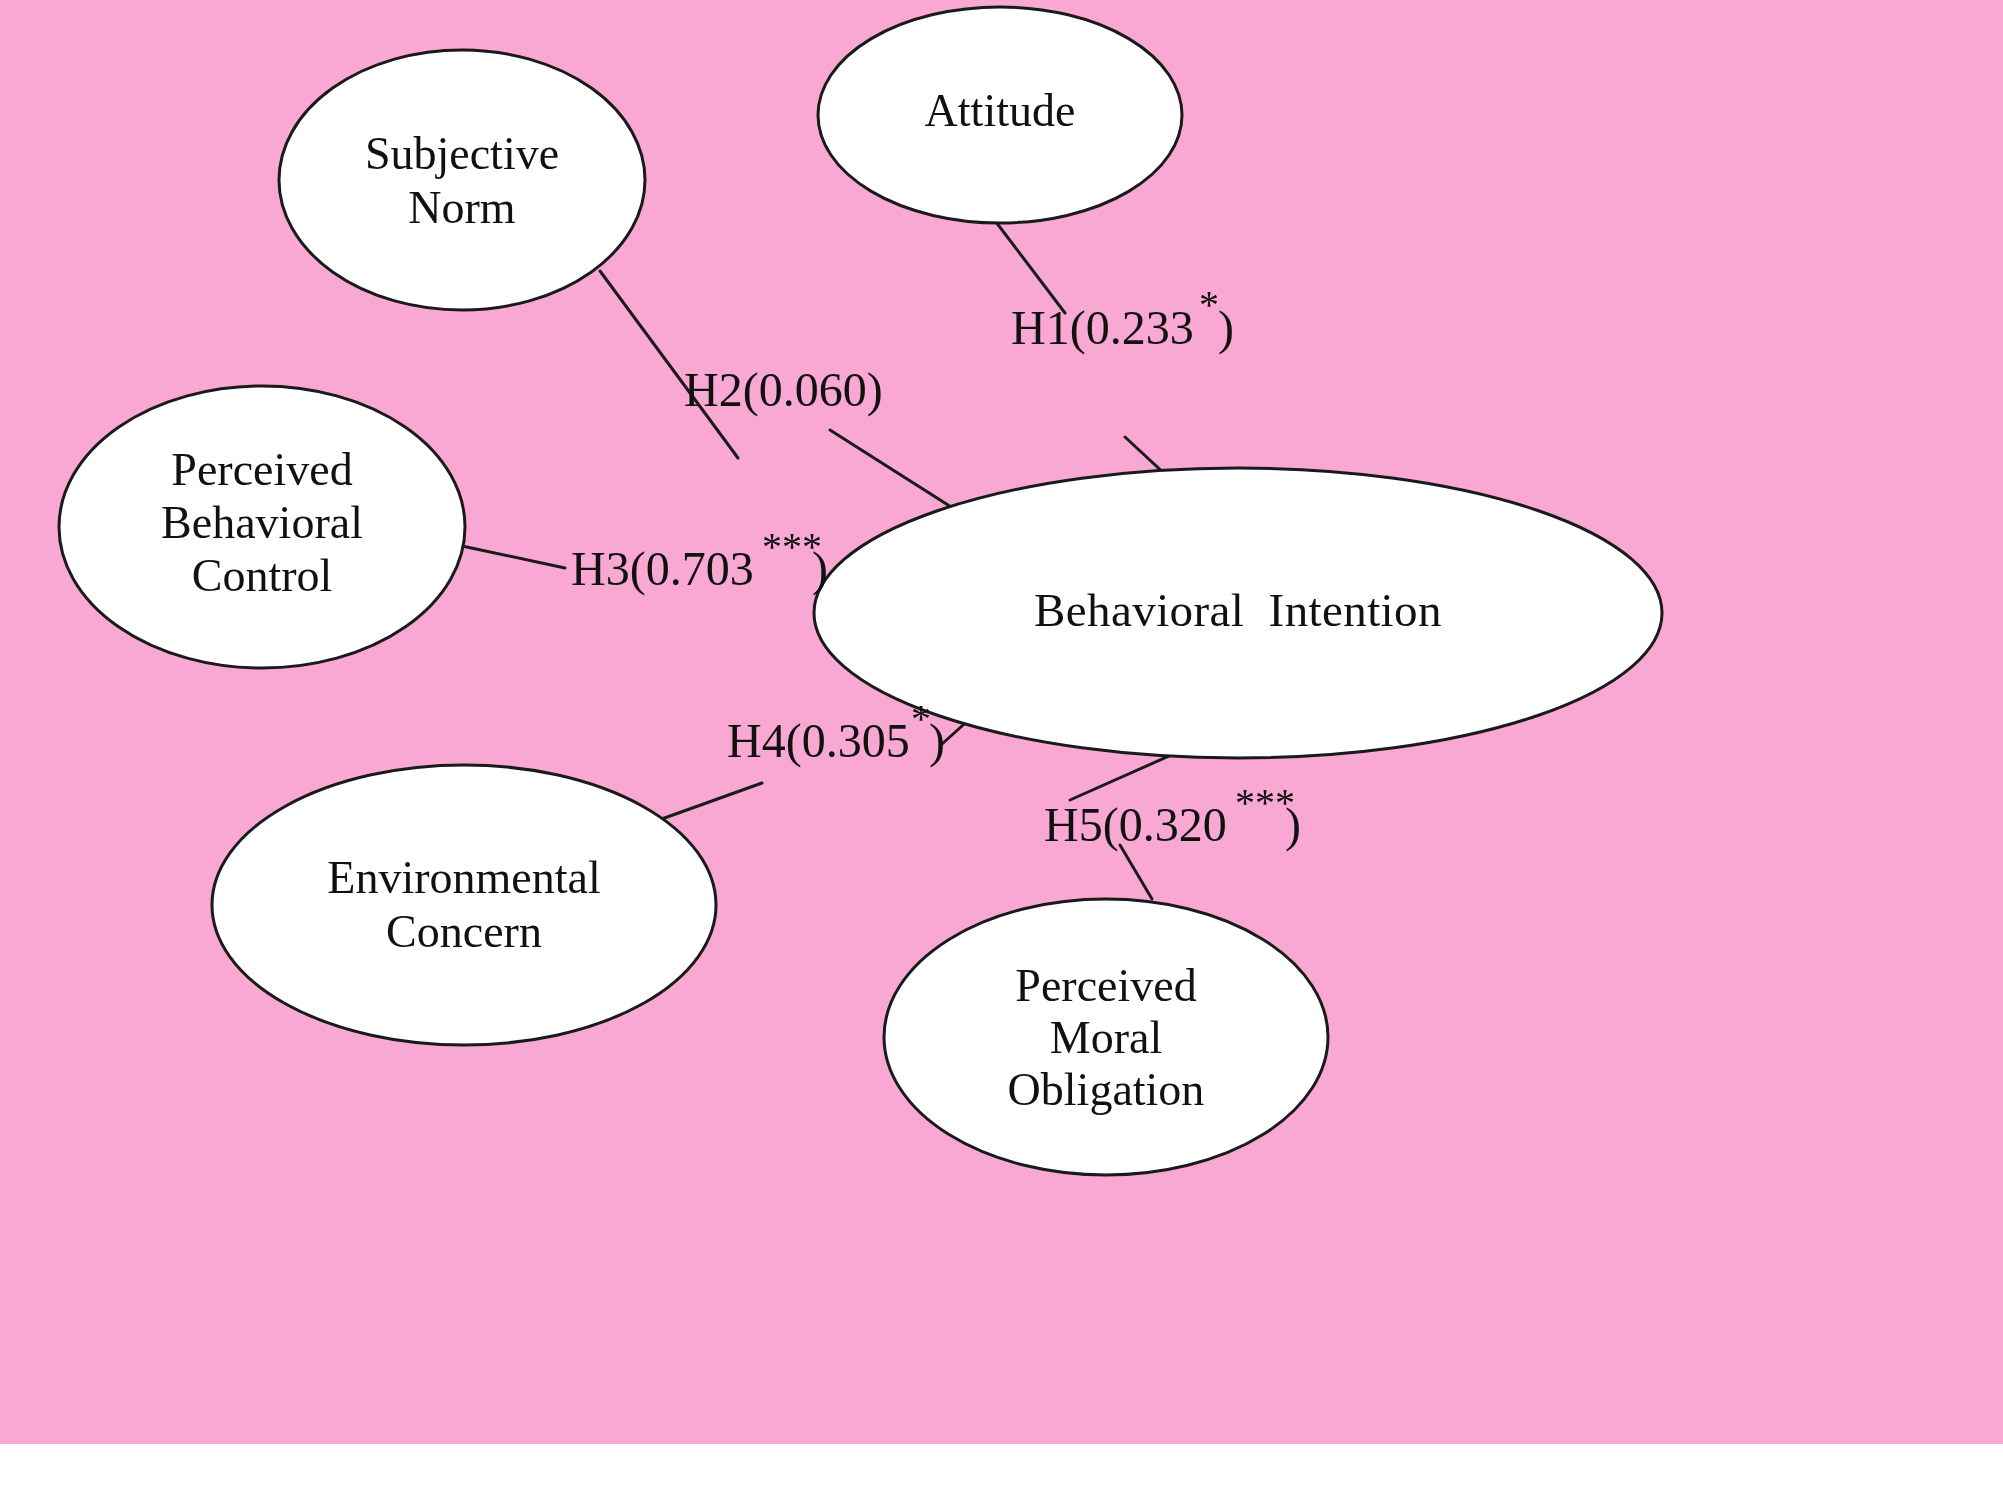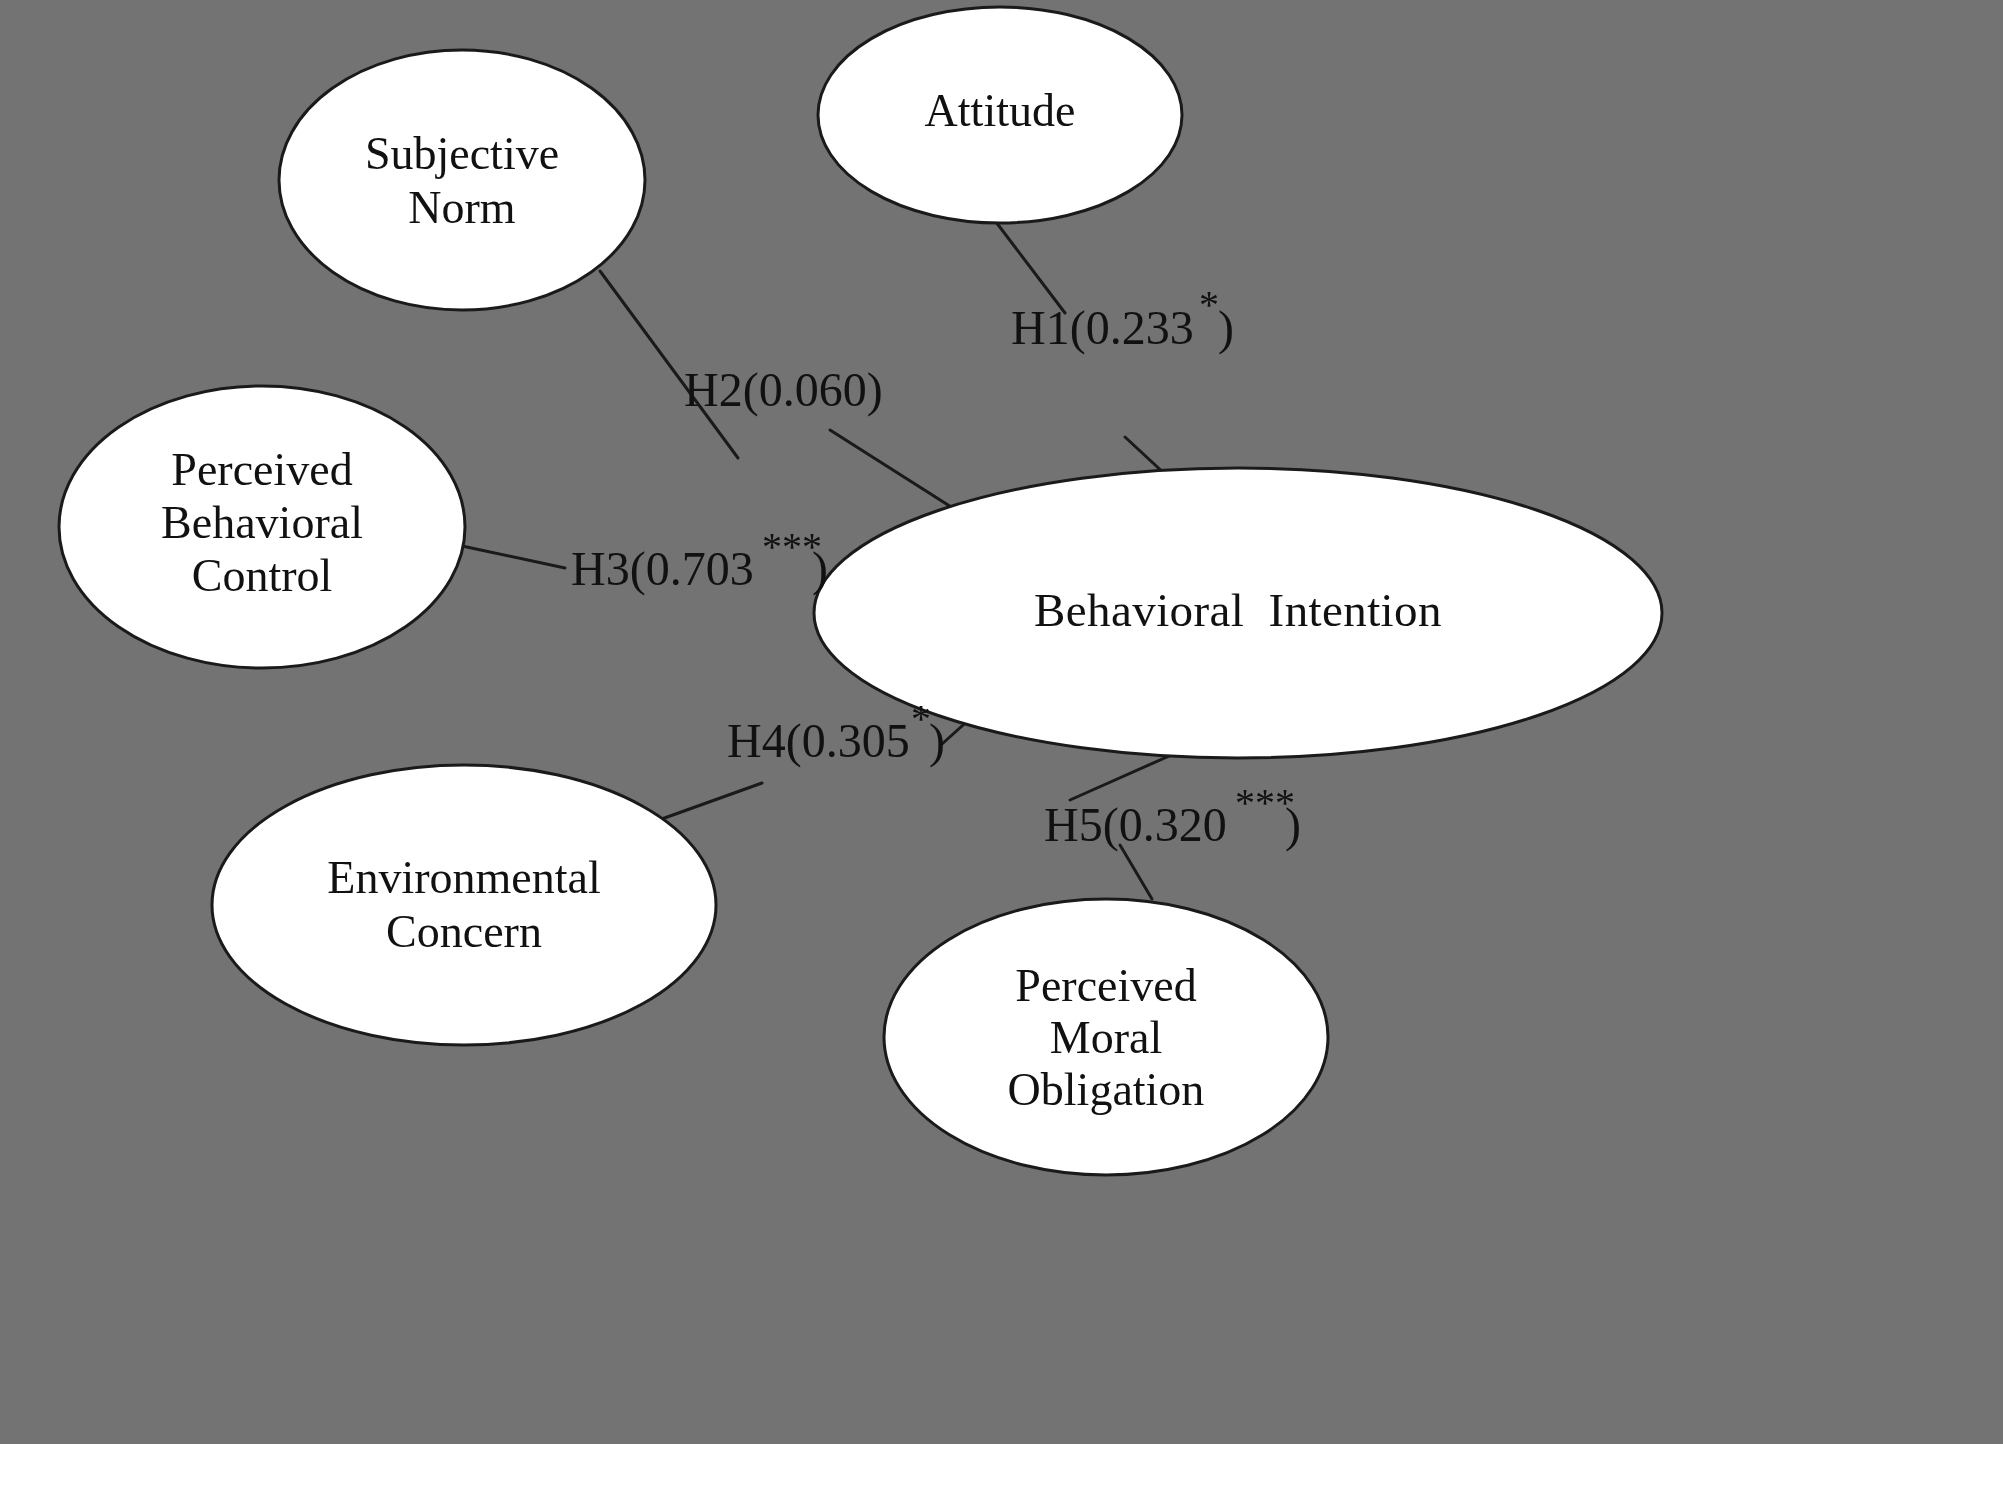--- a/index.html
+++ b/index.html
@@ -4,21 +4,21 @@
 <style>
   html, body {
     margin: 0;
     padding: 0;
     background: #ffffff;
   }
   #page {
     position: relative;
     width: 2003px;
     height: 1444px;
-    background: #737373;
+    background: #f9a8d4;
     overflow: hidden;
     font-family: "Liberation Serif", "DejaVu Serif", serif;
   }
   #model-svg {
     display: block;
     width: 2003px;
     height: 1492px;
   }
   .node-ellipse {
     fill: #ffffff;

